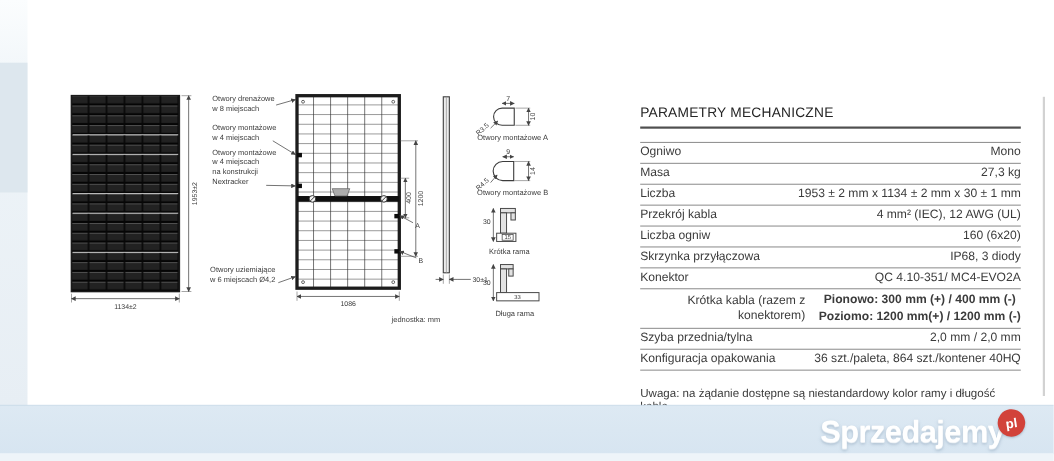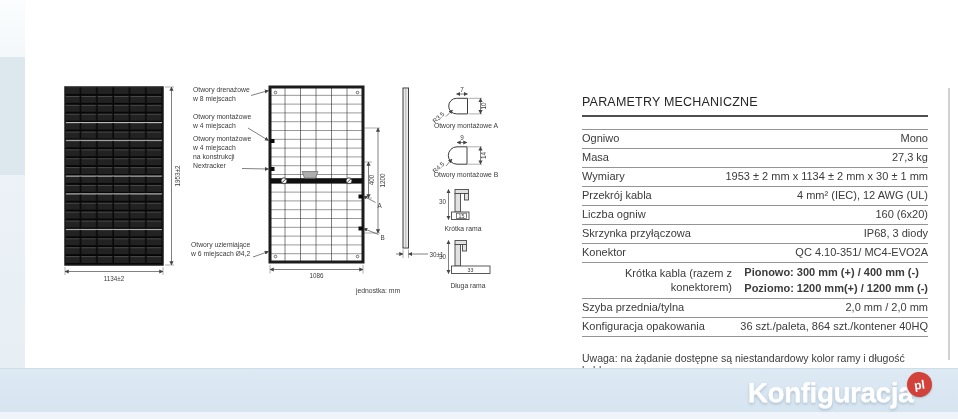--- a/index.html
+++ b/index.html
@@ -20,21 +20,21 @@
   .edge-line{position:absolute;left:948px;top:88px;width:2px;height:272px;background:#d2d2d2;}
 
   
   .spec{position:absolute;left:582px;top:95px;width:346px;color:#3b3b3b;}
   .spec h2{margin:0;font-size:12.5px;font-weight:normal;letter-spacing:.2px;color:#262626;
     padding-bottom:6px;border-bottom:2px solid #4f4f4f;}
   .rows{margin-top:12px;border-top:1px solid #949494;}
   .row{display:flex;justify-content:space-between;align-items:center;gap:8px;
     border-bottom:1px solid #949494;padding:2px 0;font-size:11px;line-height:13.5px;min-height:14px;}
   .row .lbl{max-width:150px;text-align:right;}
-  .row .val{text-align:left;white-space:nowrap;}
+  .row .val{text-align:center;white-space:nowrap;}
   .row.tall .val div{padding:1px 0;font-weight:bold;}
   .note{font-size:10.5px;margin-top:15px;color:#3b3b3b;}
 
   
   .wm{position:absolute;right:26px;bottom:10px;display:flex;align-items:flex-start;font-weight:bold;}
   .wm-text{font-size:28px;color:#ffffff;letter-spacing:-.5px;
     text-shadow:0 1px 1px rgba(255,255,255,.85),0 2px 3px rgba(125,150,175,.65);}
   .wm-badge{width:25px;height:25px;border-radius:50%;background:#d2423a;color:#fff;
     font-size:12px;display:flex;align-items:center;justify-content:center;
     margin-left:-6px;margin-top:-5px;transform:rotate(-8deg);
@@ -240,21 +240,21 @@
   <div class="rows">
     <div class="row">
       <div class="lbl">Ogniwo</div>
       <div class="val">Mono</div>
     </div>
     <div class="row">
       <div class="lbl">Masa</div>
       <div class="val">27,3 kg</div>
     </div>
     <div class="row">
-      <div class="lbl">Wymiary</div>
+      <div class="lbl">Liczba</div>
       <div class="val">1953 ± 2 mm x 1134 ± 2 mm x 30 ± 1 mm</div>
     </div>
     <div class="row">
       <div class="lbl">Przekrój kabla</div>
       <div class="val">4 mm² (IEC), 12 AWG (UL)</div>
     </div>
     <div class="row">
       <div class="lbl">Liczba ogniw</div>
       <div class="val">160 (6x20)</div>
     </div>
@@ -284,15 +284,15 @@
   </div>
   <div class="note">Uwaga: na żądanie dostępne są niestandardowy kolor ramy i długość kabla</div>
 </div>
 
 <div class="edge-line"></div>
 
 <div class="bottom-strip"></div>
 <div class="bottom-strip2"></div>
 
 <div class="wm">
-  <span class="wm-text">Konfiguracja</span>
+  <span class="wm-text">Sprzedajemy</span>
   <span class="wm-badge">pl</span>
 </div>
 
 </body></html>

